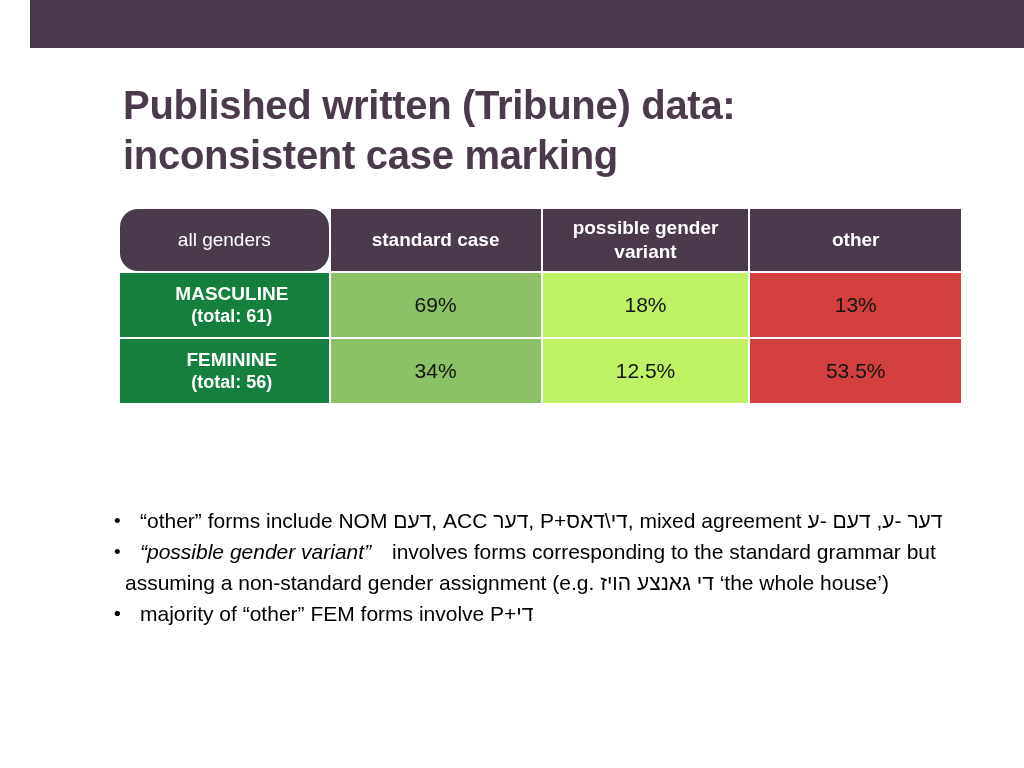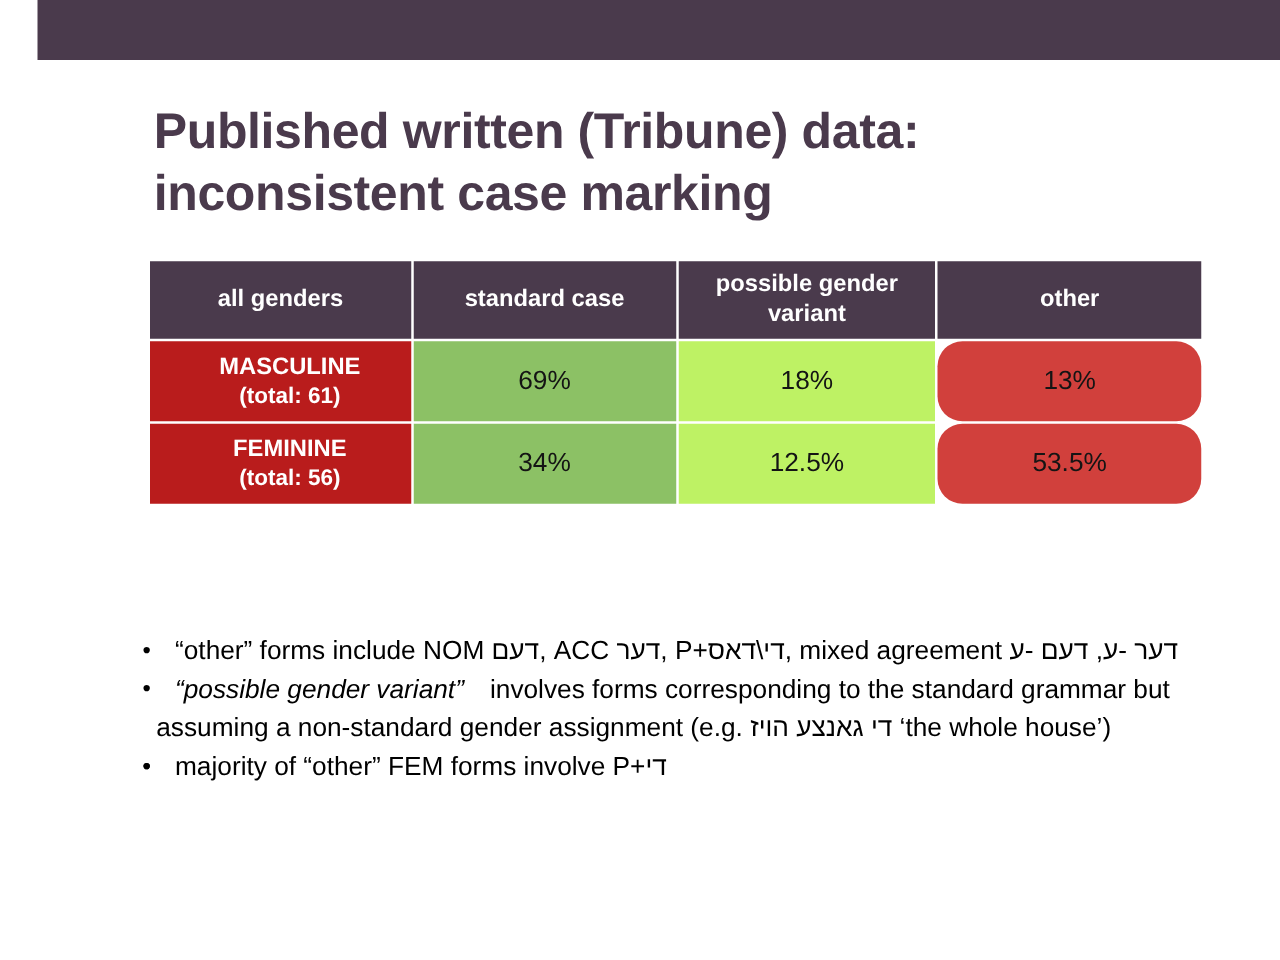--- a/index.html
+++ b/index.html
@@ -70,25 +70,26 @@
     color: #ffffff;
     font-size: 19px;
     font-weight: bold;
     height: 62px;
     line-height: 24px;
     padding: 4px 10px;
   }
   .hdr-first {
     text-align: left;
     padding-left: 12px;
-    font-weight: bold;
+    font-weight: normal;
+    border-radius: 18px;
   }
 
   .row-label {
-    background: #b91c1c;
+    background: #15803d;
     color: #ffffff;
     text-align: left;
     padding: 6px 0 6px 12px;
     height: 64px;
     font-size: 19px;
     font-weight: bold;
     line-height: 23px;
   }
   .row-label .sub {
     font-size: 18px;
@@ -97,21 +98,21 @@
   }
 
   .cell {
     height: 64px;
     font-size: 21px;
     color: #141414;
     font-weight: normal;
   }
   .cell-green  { background: #8cc165; }
   .cell-yellow { background: #bef264; }
-  .cell-red    { background: #d1403c; border-radius: 20px; }
+  .cell-red    { background: #d1403c; }
 
   
   .bullets {
     position: absolute;
     left: 44px;
     top: 505px;
     width: 948px;
   }
   .bullet {
     position: relative;

